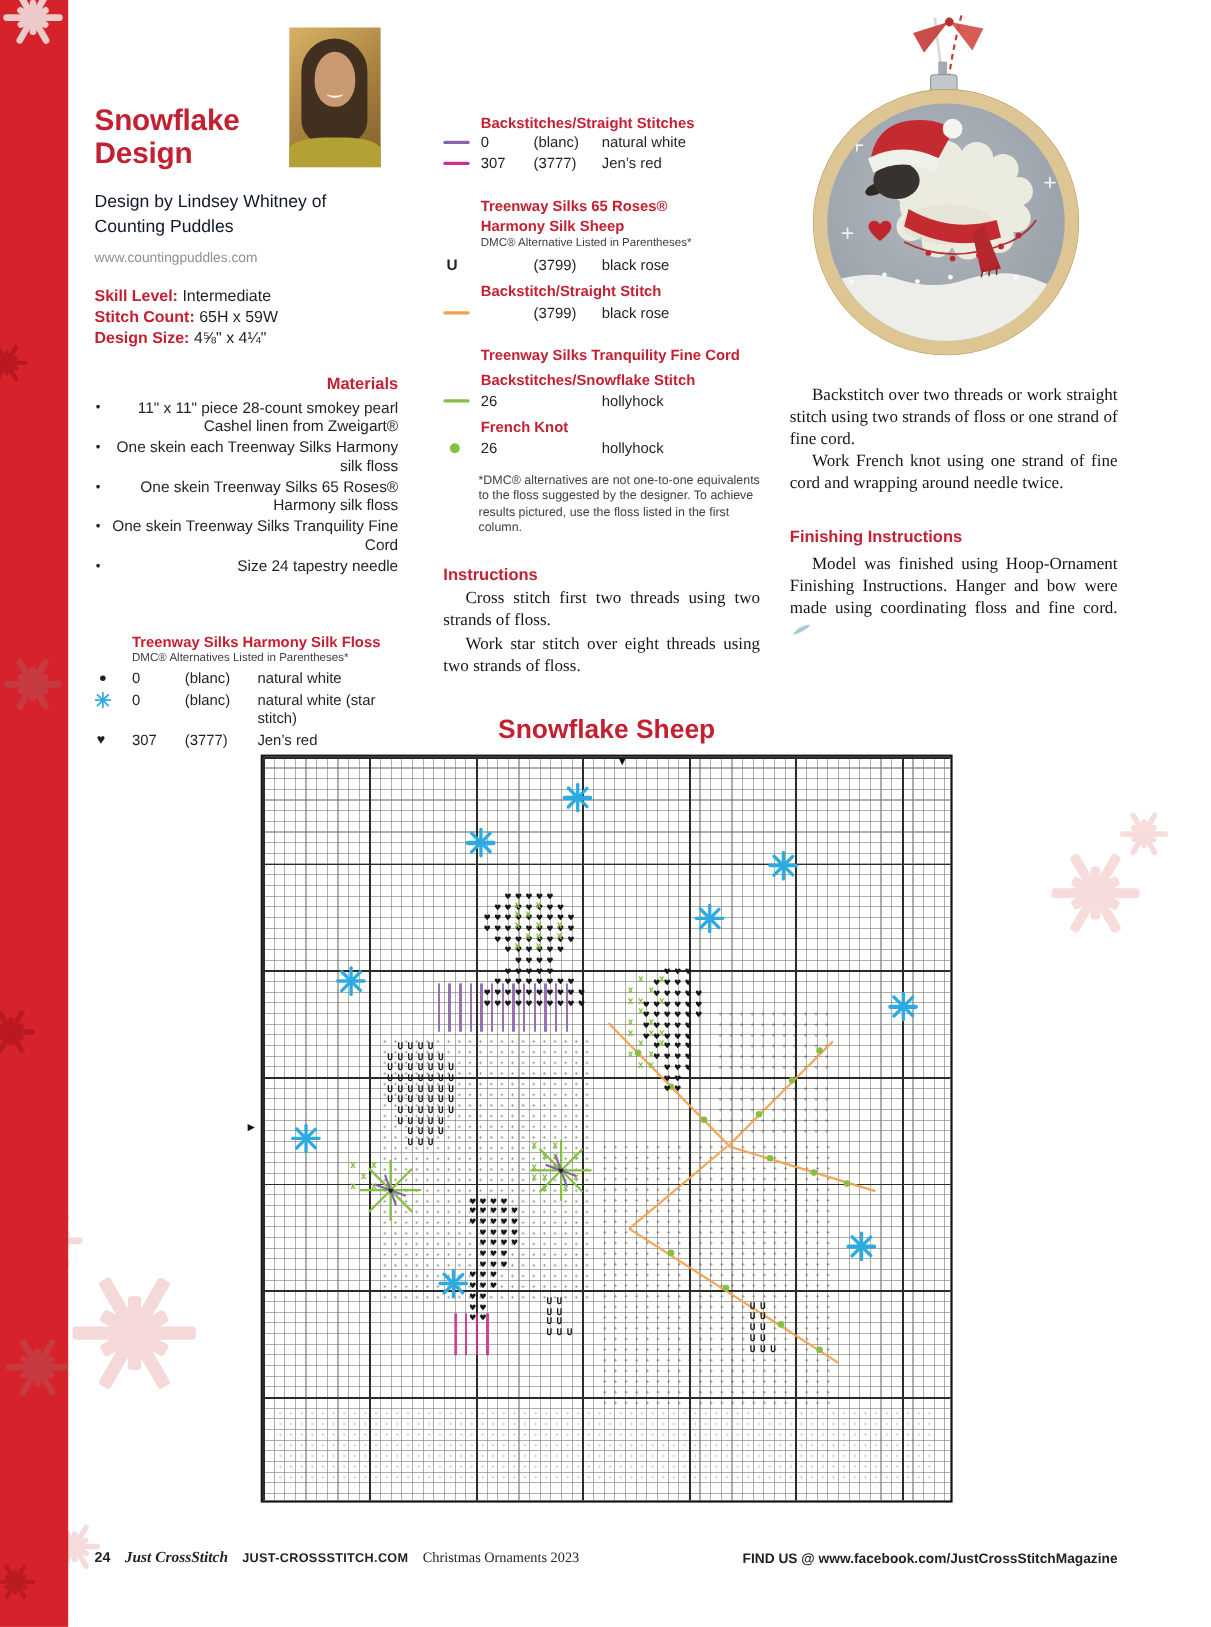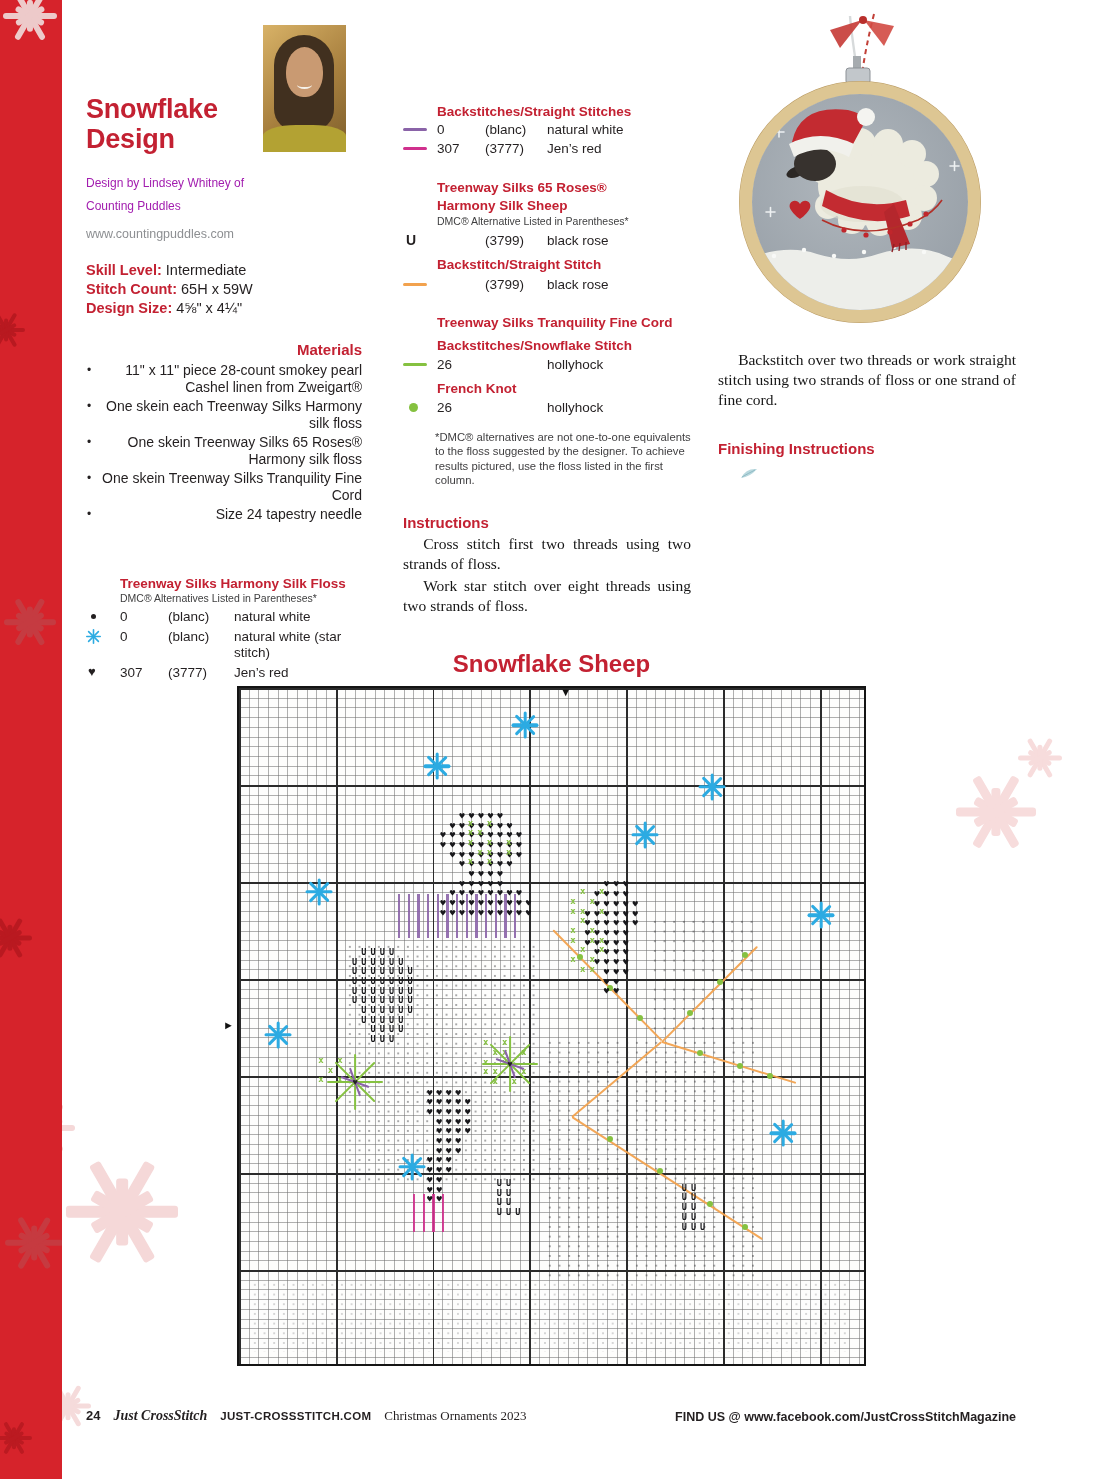--- a/index.html
+++ b/index.html
@@ -21,21 +21,21 @@
             background:linear-gradient(140deg,#d8b267 0%,#a77f3e 55%,#7e5f2c 100%);}
   .hs-hair{position:absolute;left:11px;top:10px;width:60px;height:96px;border-radius:30px 30px 22px 22px;background:#41301f;}
   .hs-face{position:absolute;left:23px;top:22px;width:37px;height:50px;border-radius:50% 50% 46% 46%;background:#c99a72;}
   .hs-smile{position:absolute;left:34px;top:56px;width:15px;height:8px;border-bottom:2.5px solid #f6f2ea;border-radius:50%;}
   .hs-shirt{position:absolute;left:0;bottom:0;width:100%;height:27px;background:#b3a233;border-radius:40% 40% 0 0;}
 
   
   #title{position:absolute;left:86px;top:94px;margin:0;font-size:27px;line-height:30px;font-weight:800;
          letter-spacing:-0.2px;color:#c32132;}
   #title span{display:block;}
-  #byline{position:absolute;left:86px;top:172px;width:300px;font-size:12px;line-height:23px;color:#a21caf;}
+  #byline{position:absolute;left:86px;top:172px;width:300px;font-size:16px;line-height:23px;color:#0f172a;}
   #website{position:absolute;left:86px;top:227px;font-size:12.5px;color:#8d8f92;}
   #specs{position:absolute;left:86px;top:261px;font-size:14.5px;line-height:19px;}
   #specs b{font-weight:bold;}
   #materials{position:absolute;left:86px;top:341px;width:276px;text-align:right;}
   #materials .h{font-size:15px;font-weight:bold;margin-bottom:4px;}
   #materials ul{margin:0;padding:0;list-style:none;font-size:14px;line-height:17px;}
   #materials li{position:relative;padding-left:13px;margin-bottom:2px;}
   #materials li::before{content:"•";position:absolute;left:1px;top:0;font-size:12px;}
 
   
@@ -410,22 +410,23 @@
           <circle cx="154" cy="231" r="2.6"></circle>
           <circle cx="178" cy="228" r="2.6"></circle>
         <circle cx="198" cy="220" r="2.6"></circle>
           <circle cx="214" cy="210" r="2.6"></circle>
       </g>
     </g>
   </svg>
 
   <div id="rightcol">
     <p class="serif">Backstitch over two threads or work straight stitch using two strands of floss or one strand of fine cord.</p>
+    <p class="serif">Work French knot using one strand of fine cord and wrapping around needle twice.</p>
     <div class="h2 red" id="finishing-h">Finishing Instructions</div>
-    <p class="serif" id="finishing-p">
+    <p class="serif" id="finishing-p"><span>Model was finished using Hoop-Ornament Finishing Instructions. Hanger and bow were made using coordinating floss and fine cord.</span>
       <svg class="endmark" width="18" height="13" viewBox="0 0 18 13">
         <path d="M1 11 Q6 1 17 2 Q10 10 1 11 Z" fill="#b8d8de"></path>
         <path d="M2 10 Q9 6 15 3" stroke="#8fbac4" stroke-width="1" fill="none"></path>
       </svg>
     </p>
   </div>
 
   <div id="chart-title" class="red">Snowflake Sheep</div>
   <div id="chart">
     <div class="chart-grid"></div>

